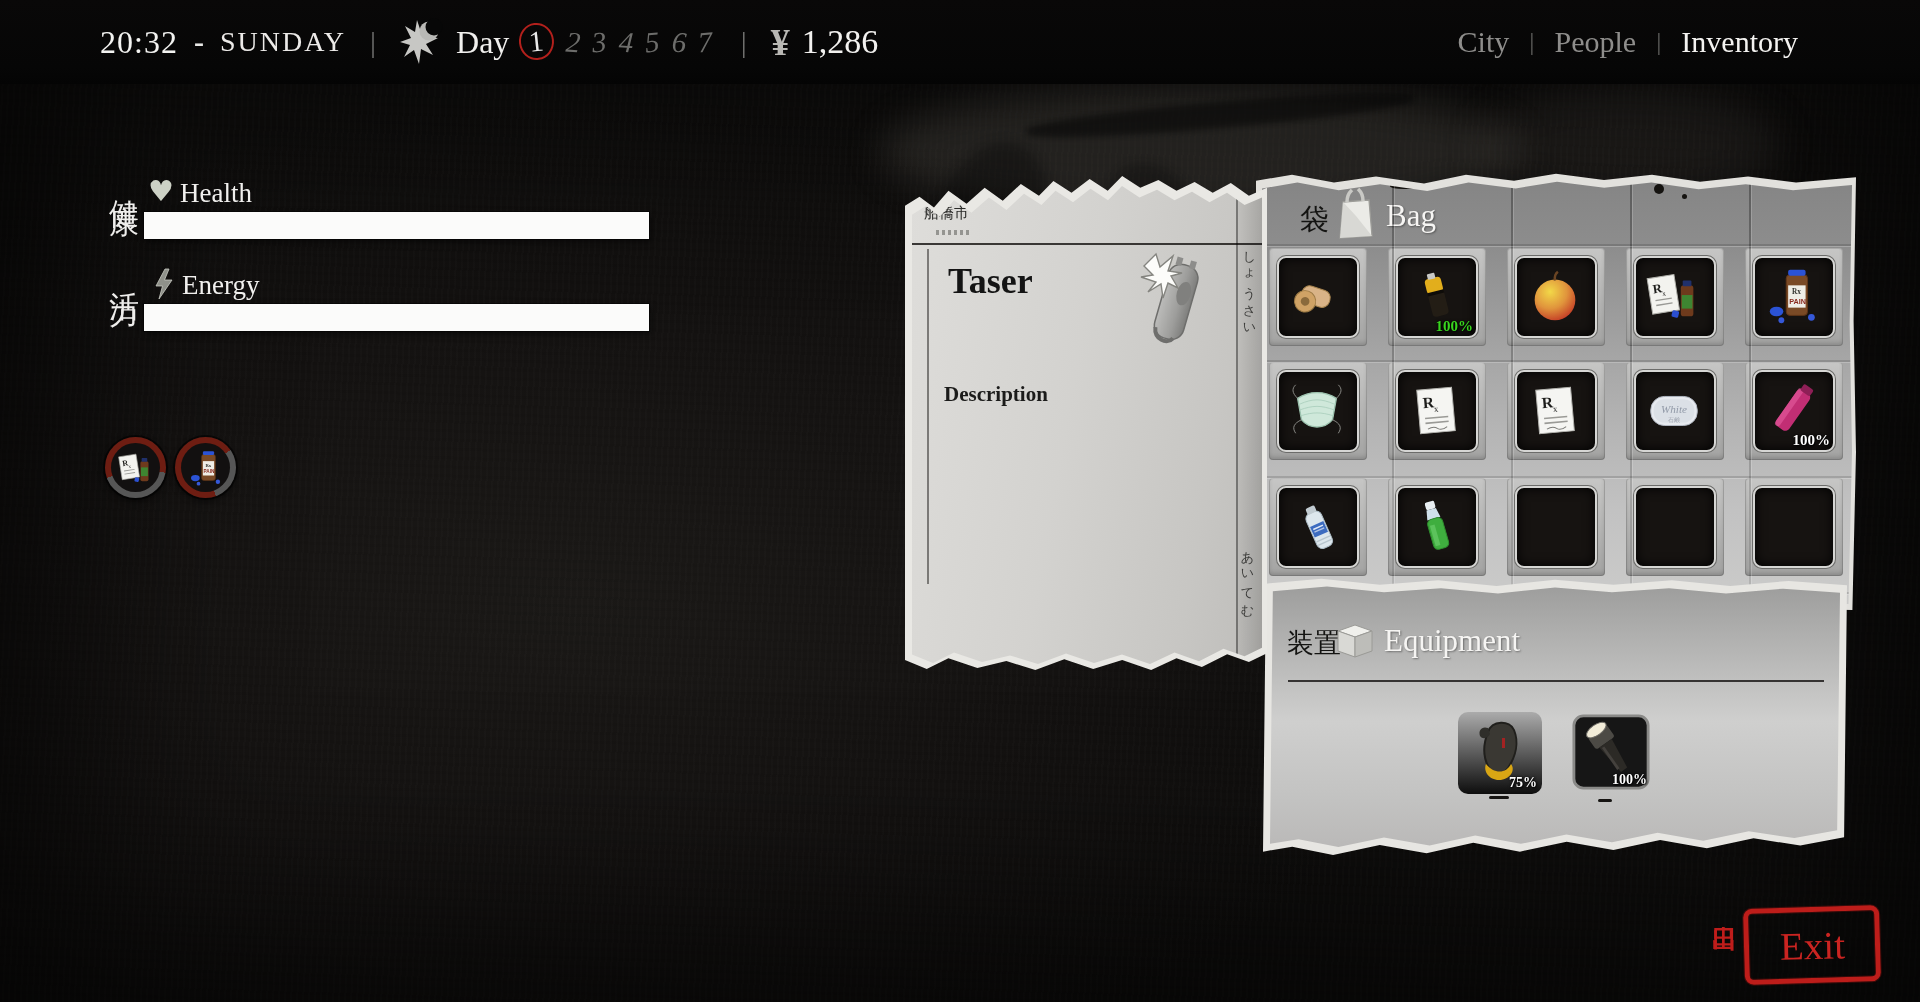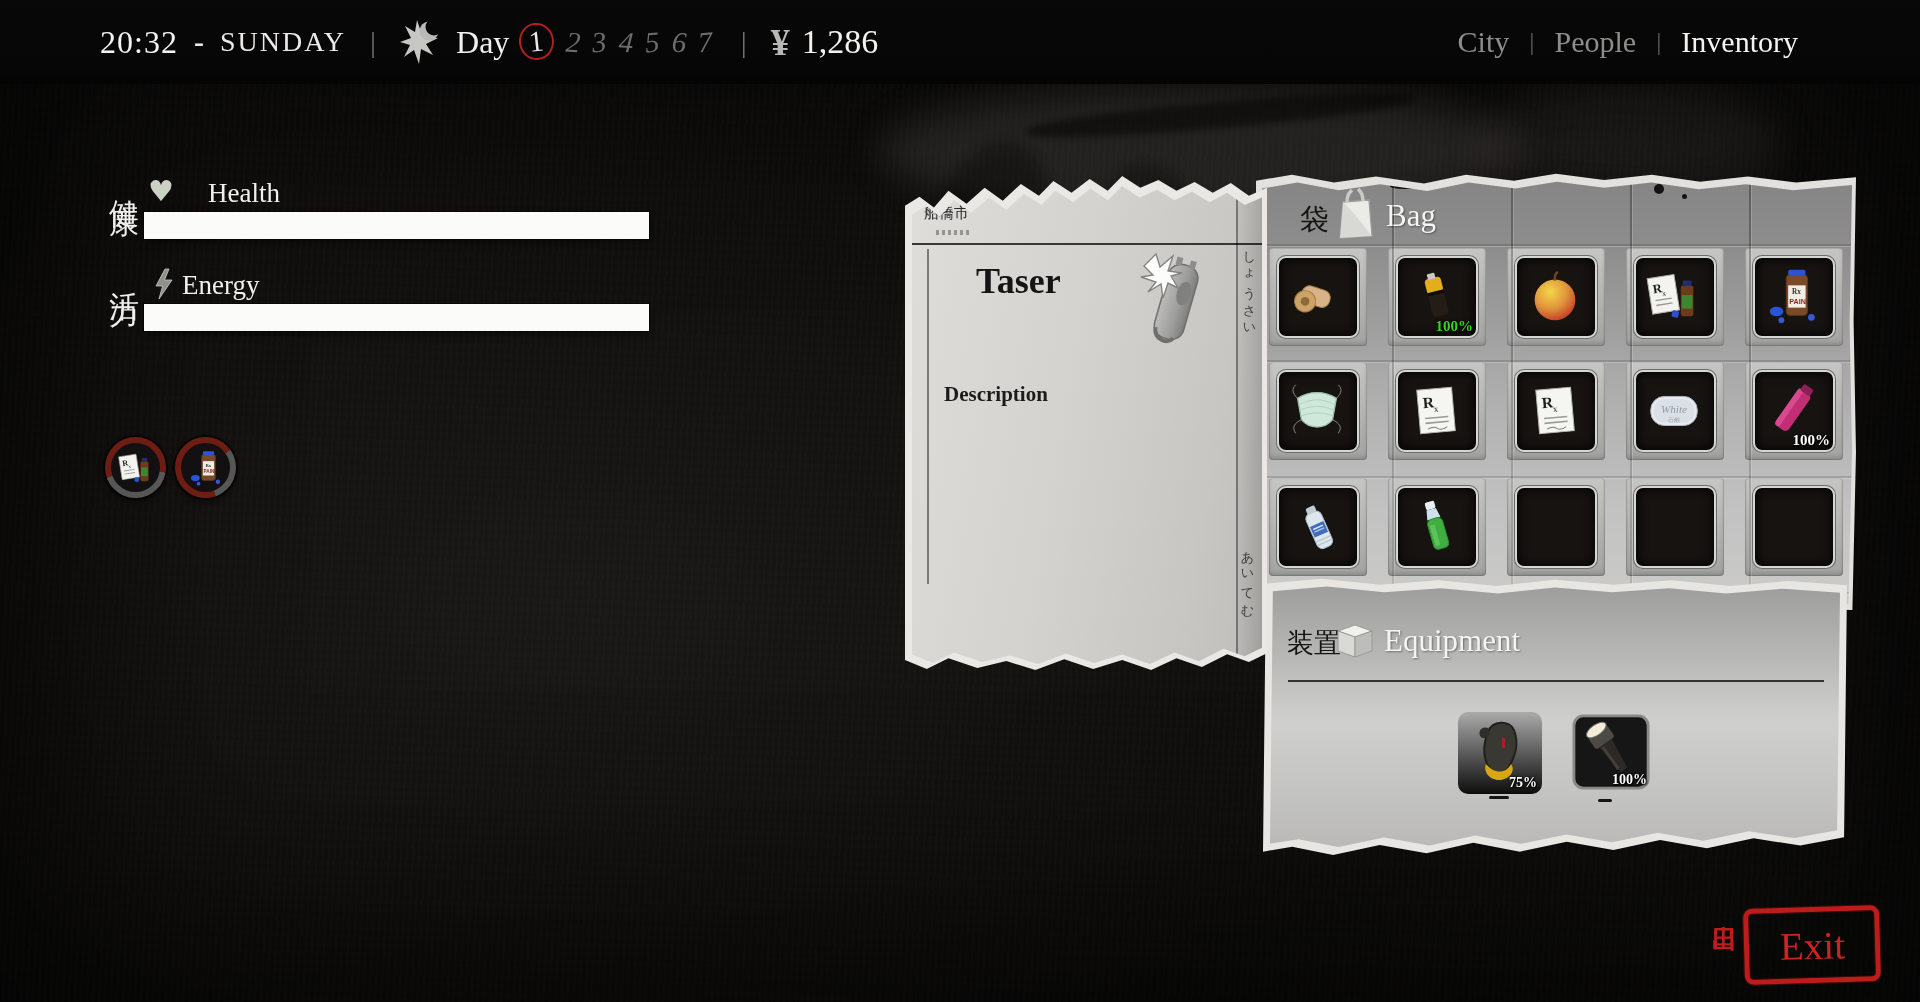--- a/index.html
+++ b/index.html
@@ -62,21 +62,21 @@
   .clipC{clip-path:polygon(.5% 2.4%,10% .6%,20% 2.8%,30% 1.2%,40% 3.2%,50% 1%,60% 2.8%,70% 1.2%,80% 3.2%,90% 1.4%,100% 3%,99.5% 93.6%,92% 96.6%,84% 94%,76% 97.6%,68% 94.6%,60% 98.2%,52% 95.2%,44% 98.8%,36% 95.6%,28% 99.4%,20% 96.4%,12% 100%,5% 97%,0 98.8%);}
   .taser-back{left:905px;top:176px;width:362px;height:494px;background:#e9e8e4;z-index:11;}
   .taser-panel{left:912px;top:186px;width:350px;height:478px;z-index:12;
     background:linear-gradient(100deg,#deddda 0%,#d3d2cf 45%,#c7c6c3 80%,#bebdba 100%);
     filter:drop-shadow(7px 10px 12px rgba(0,0,0,.5));}
   .corner{position:absolute;left:12px;top:18px;font-size:15px;color:#2a2a28;}
   .corner-sub{position:absolute;left:24px;top:44px;width:36px;height:5px;opacity:.65;
     background:repeating-linear-gradient(90deg,#6f6f6b 0 3px,transparent 3px 6px);}
   .hline{position:absolute;left:0;right:0;top:57px;height:2px;background:#23211f;opacity:.88;}
   .vline{position:absolute;left:15px;top:63px;bottom:80px;width:2px;background:rgba(28,26,24,.5);}
-  .ttitle{position:absolute;left:36px;top:74px;font-size:36px;font-weight:bold;color:#141414;margin-left:28px;}
+  .ttitle{position:absolute;left:36px;top:74px;font-size:36px;font-weight:bold;color:#141414;}
   .tart{position:absolute;left:206px;top:58px;width:116px;height:122px;}
   .desch{position:absolute;left:32px;top:196px;font-size:21px;font-weight:bold;color:#1b1b1a;}
   .descb{position:absolute;left:32px;top:226px;width:238px;font-size:17.5px;line-height:1.35;color:#242422;}
   .edge-strip{position:absolute;right:0;top:0;bottom:0;width:24px;
     background:linear-gradient(90deg,rgba(0,0,0,.04),rgba(0,0,0,.16));}
   .edge-seam{position:absolute;right:24px;top:0;bottom:0;width:2px;background:rgba(0,0,0,.4);}
   .vtext{position:absolute;writing-mode:vertical-rl;text-orientation:upright;
     font-size:13px;color:#3c3c3a;letter-spacing:3px;}
   .vt1{right:4px;top:56px;} .vt2{right:6px;top:356px;}
   .bag-back{left:1256px;top:172px;width:600px;height:438px;background:#e2e1dd;z-index:7;}
@@ -159,21 +159,21 @@
         <span class="navitem">City</span>
         <span class="navdiv">|</span>
         <span class="navitem">People</span>
         <span class="navdiv">|</span>
         <span class="navitem active">Inventory</span>
       </nav>
   </div>
 
   <div class="kanji-v" style="left:103px;top:176px;">健康</div>
   <span class="hearticon" style="left:148px;top:174px;">♥</span>
-  <span class="statlabel" style="left:180px;top:178px;margin-left:28px;">Health</span>
+  <span class="statlabel" style="left:180px;top:178px;">Health</span>
   <div class="bar" style="left:144px;top:212px;">
     <div class="fill" id="health-fill" style="width: 100%;"></div>
   </div>
 
   <div class="kanji-v" style="left:103px;top:268px;">活力</div>
   <span style="position:absolute;left:152px;top:268px;z-index:5;">
     <svg width="24" height="32" viewBox="0 0 24 32">
         <path d="M13 1 L4 18 L10.5 18 L7 31 L20 12 L12.5 12 L17 1 Z" fill="#8f918a" stroke="#c9cbc3" stroke-width=".8"></path>
       </svg>
   </span>

